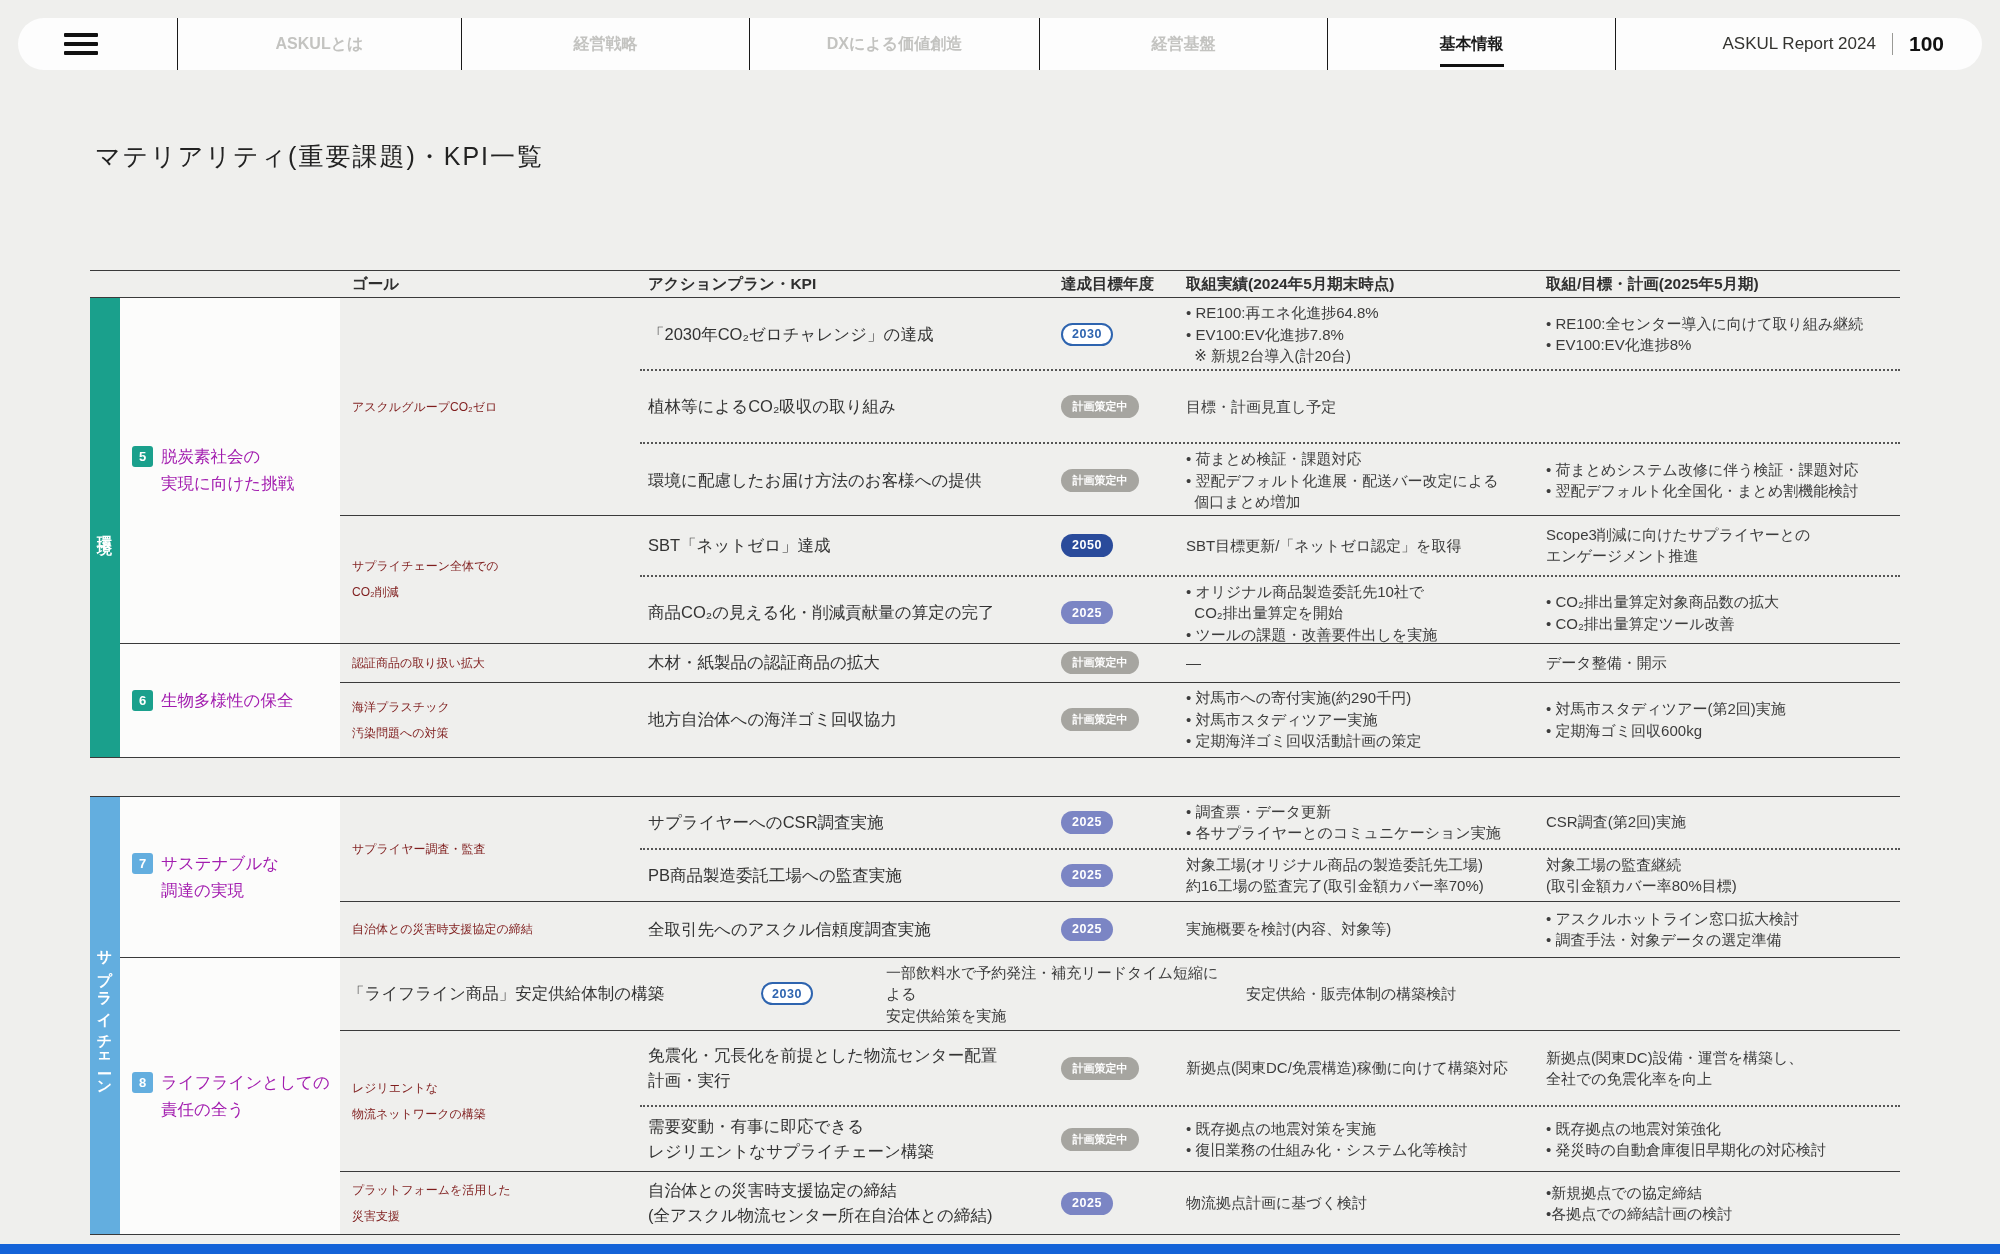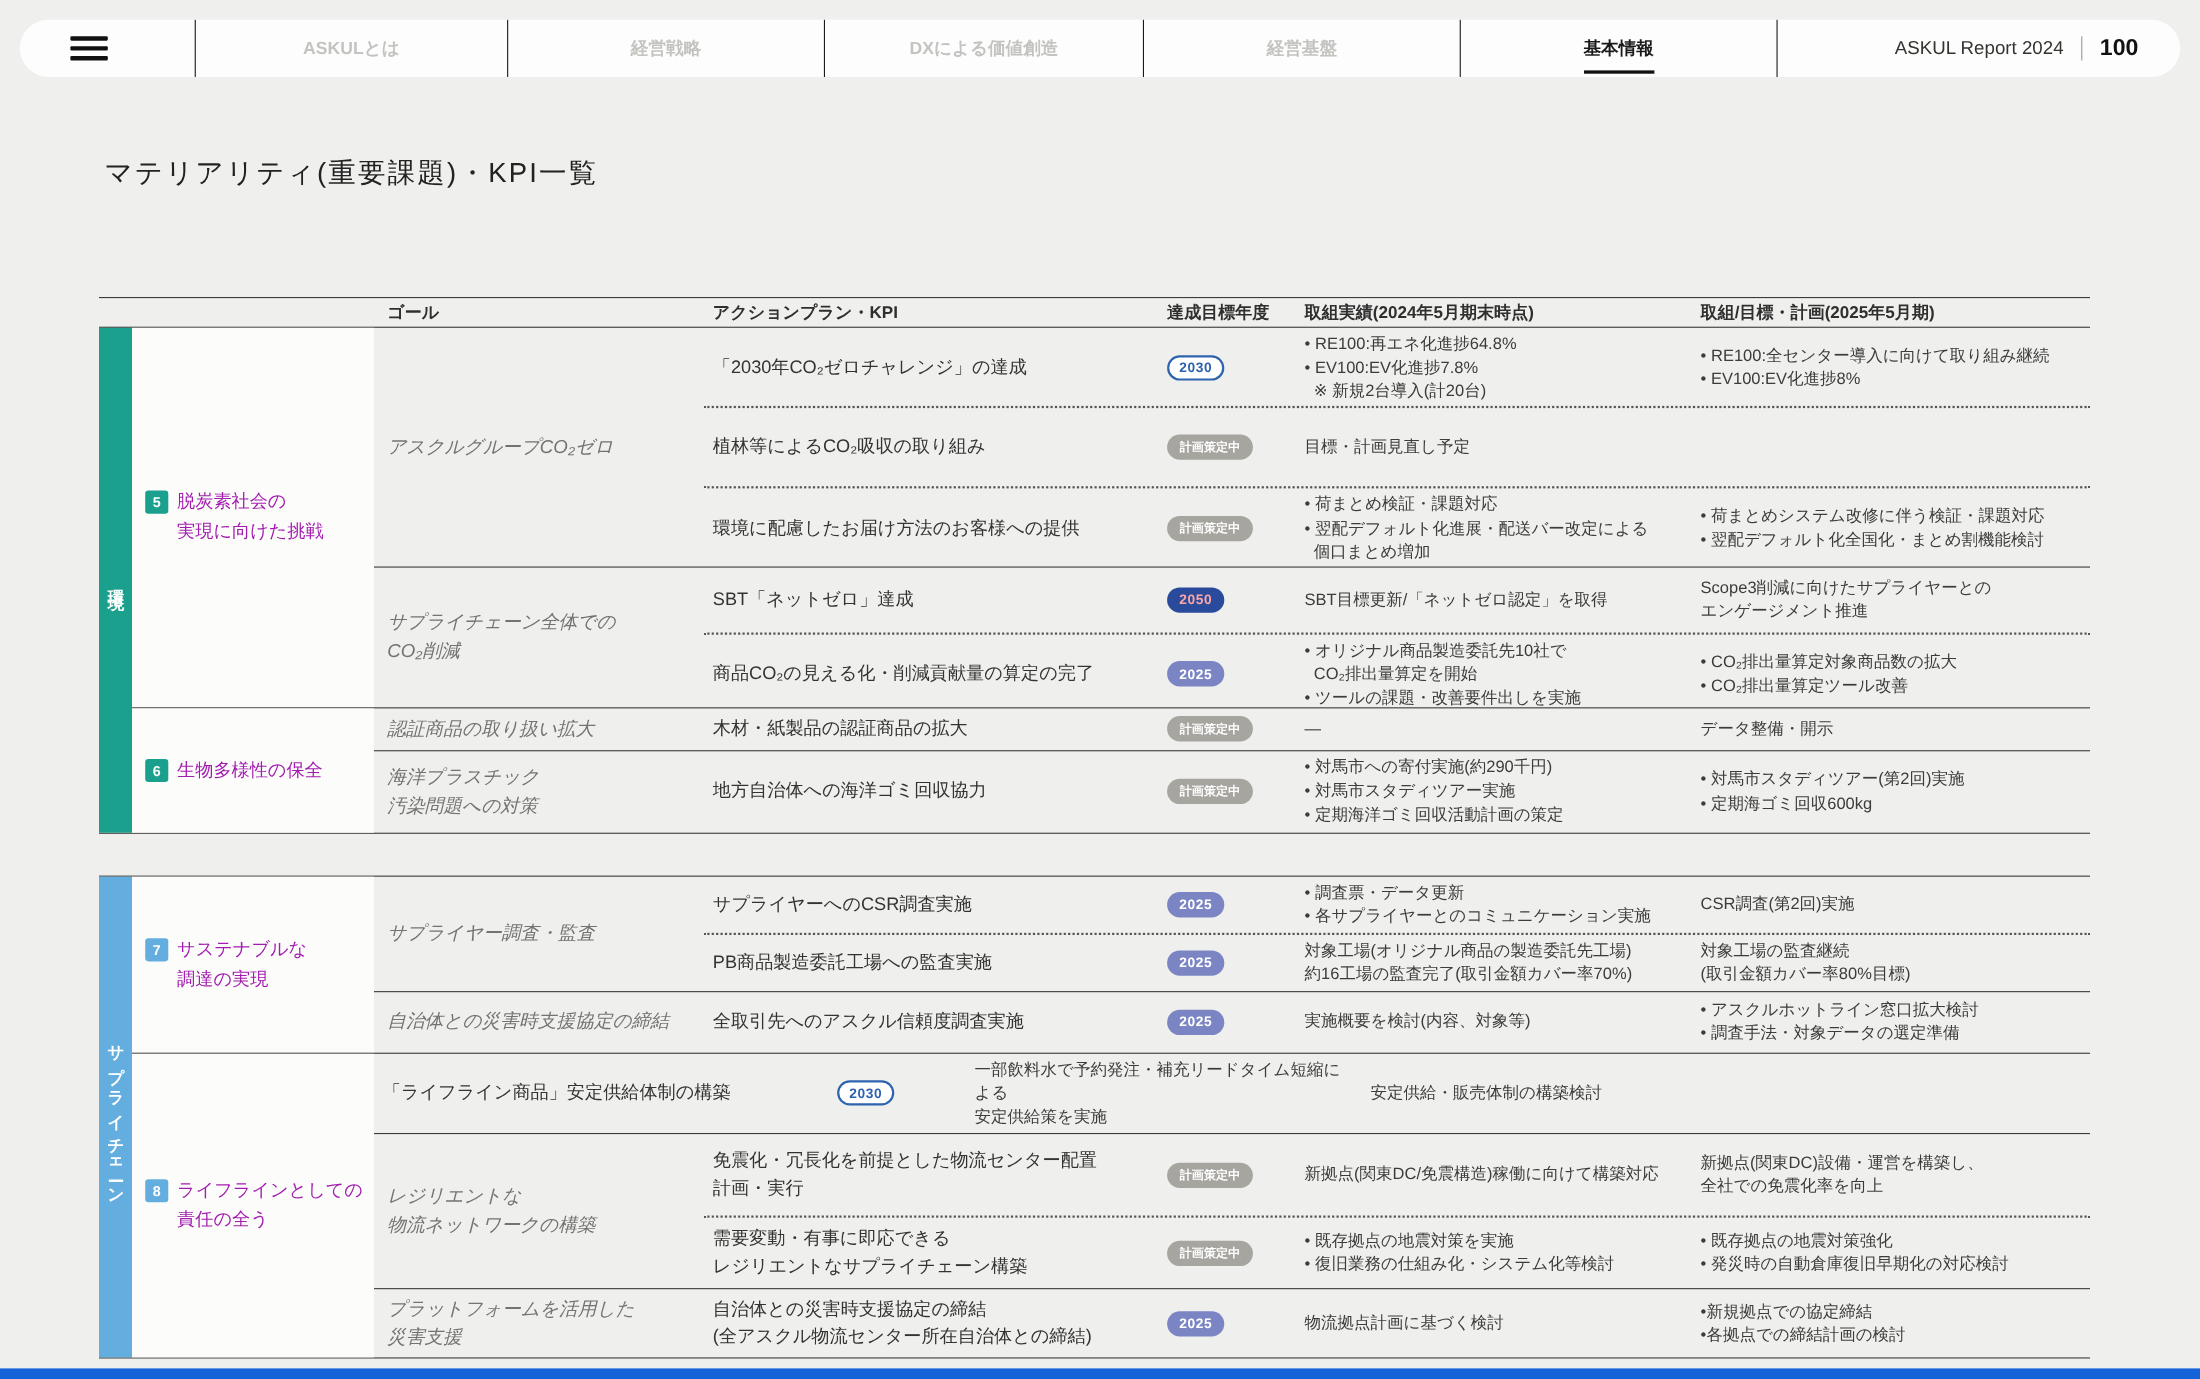--- a/index.html
+++ b/index.html
@@ -59,38 +59,38 @@
   .num{
     width:21px;height:21px;border-radius:3px;color:#fff;font-size:13px;font-weight:bold;
     display:flex;align-items:center;justify-content:center;flex-shrink:0;
   }
   .cat-line{font-size:16.5px;line-height:27px;color:#a21caf;}
   .cat-line2{padding-left:29px;}
   .ggs{flex:1;display:flex;flex-direction:column;}
   .gg{display:flex;align-items:stretch;flex:1;}
   .gg + .gg{border-top:1px solid #3a3a3a;}
   .goal{width:300px;flex-shrink:0;display:flex;flex-direction:column;justify-content:center;padding-left:12px;box-sizing:border-box;}
-  .goal .cell-line{font-size:17px;line-height:26px;color:#737373;font-style:italic;}
+  .goal .cell-line{font-size:12px;line-height:26px;color:#7f1d1d;}
   .rows{flex:1;display:flex;flex-direction:column;}
   .row{
     display:grid;grid-template-columns:420px 120px 360px 1fr;
     align-items:center;box-sizing:border-box;padding:4px 0;flex:1;
   }
   .row + .row{border-top:2px dotted #555;}
   .kpi{padding-left:8px;padding-right:6px;}
   .kpi .cell-line{font-size:16.5px;line-height:25px;color:#333;}
   .bcol{display:flex;justify-content:flex-start;padding-left:1px;}
   .res,.plan{padding-left:6px;padding-right:8px;}
   .res .cell-line,.plan .cell-line{font-size:15px;line-height:21.5px;color:#3c3c3c;white-space:pre-wrap;}
   .badge{
     display:inline-flex;align-items:center;justify-content:center;height:23px;min-width:52px;
     border-radius:12px;font-size:12.5px;font-weight:bold;letter-spacing:.5px;padding:0 8px;box-sizing:border-box;
   }
   .badge-outline{background:#fff;border:2px solid var(--c-outline);color:var(--c-outline);}
-  .badge-navy{background:var(--c-navy);color:#fca5a5;}
+  .badge-navy{background:var(--c-navy);color:#ffffff;}
   .badge-slate{background:var(--c-slate);color:#fff;}
   .badge-gray{background:var(--c-gray);color:#fff;font-size:11px;letter-spacing:0;min-width:78px;}
   
   .footer-bar{position:absolute;left:0;right:0;bottom:0;height:10px;}
 </style>
 </head>
 <body style="--c-outline: #2e64af; --c-navy: #2a4b9b; --c-slate: #7b85c4; --c-gray: #a6a5a0;">
 
 <div class="topbar">
   <div class="menu-block">

